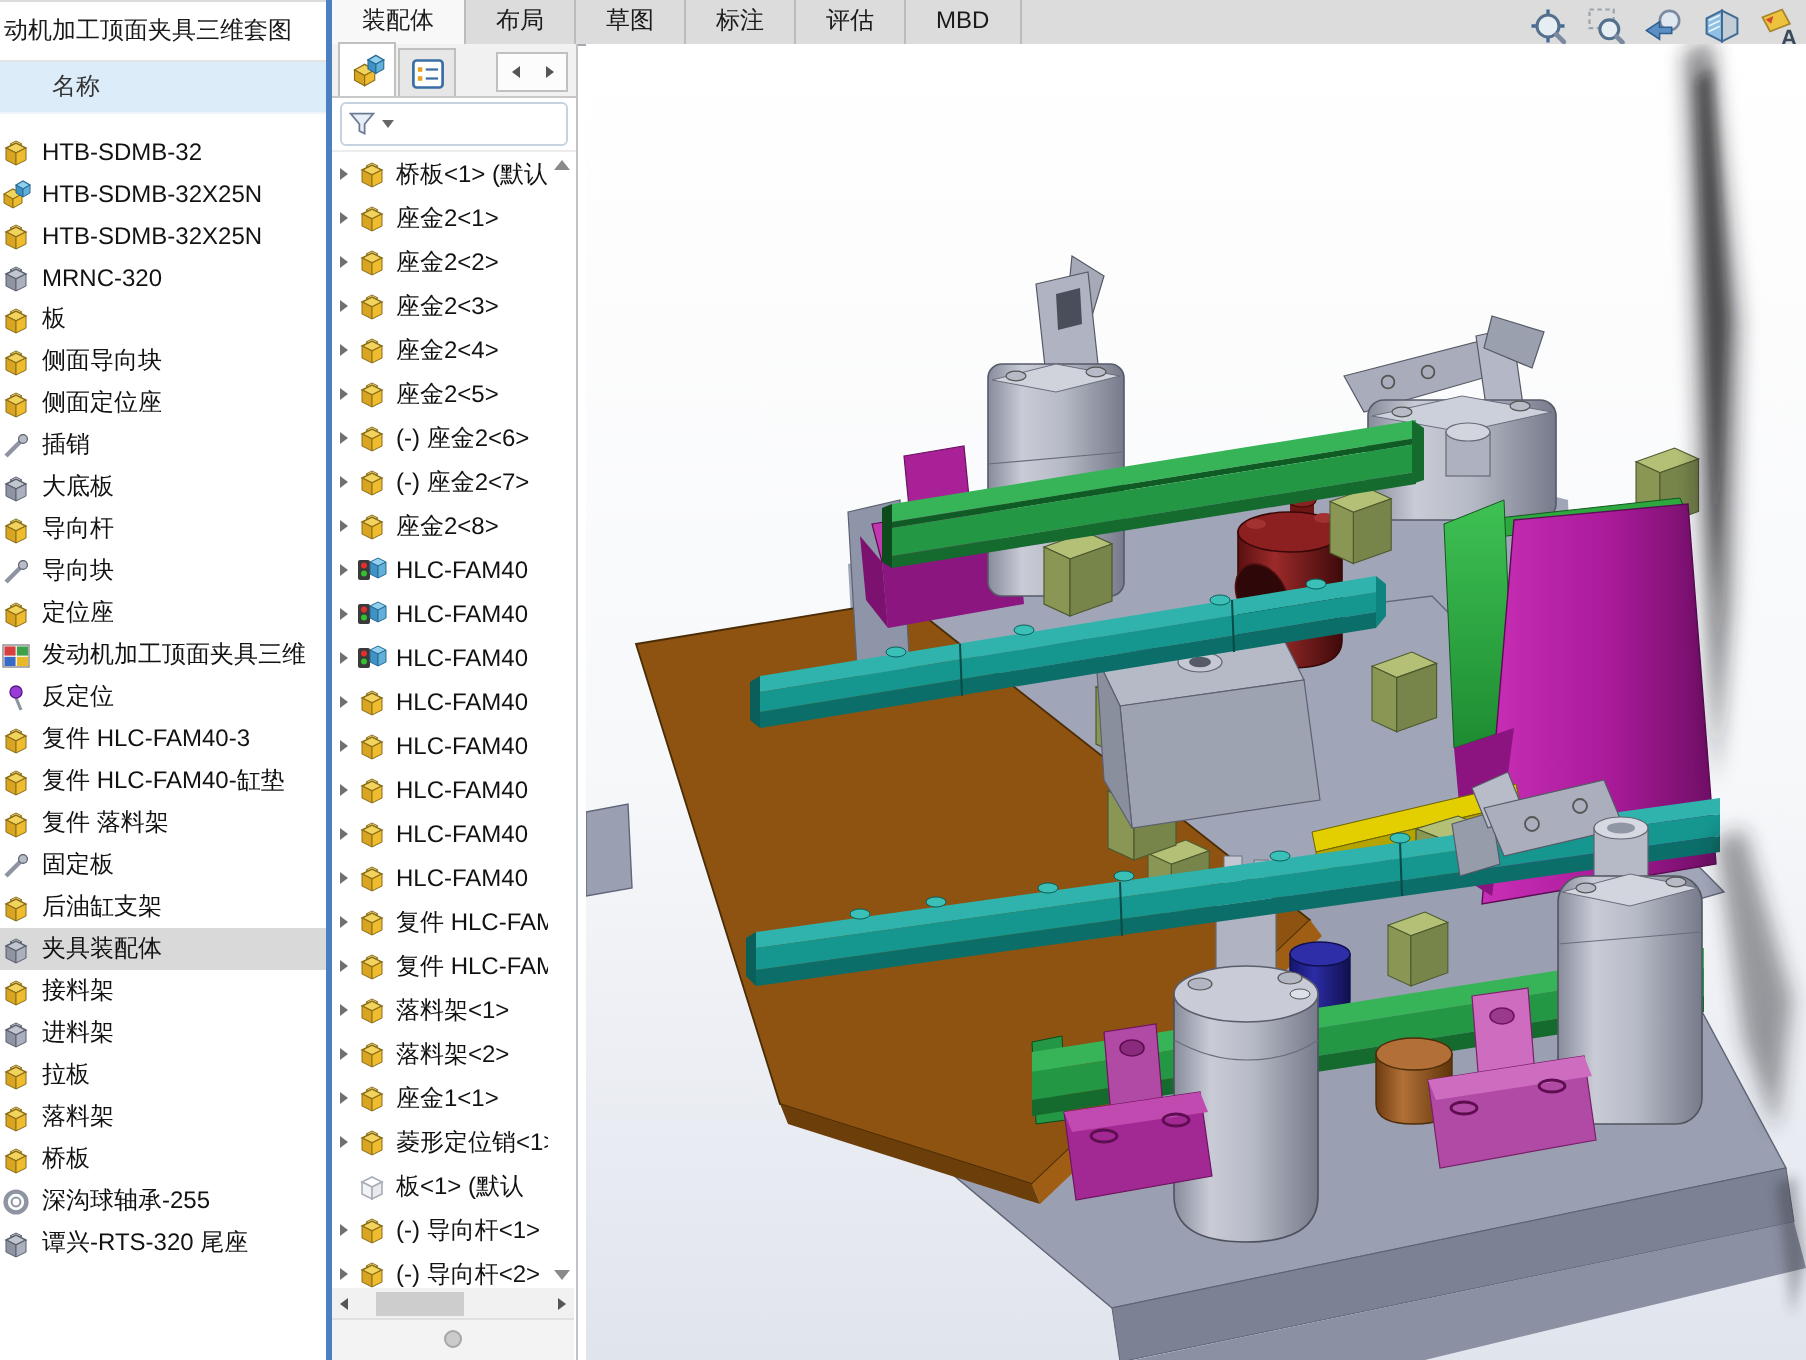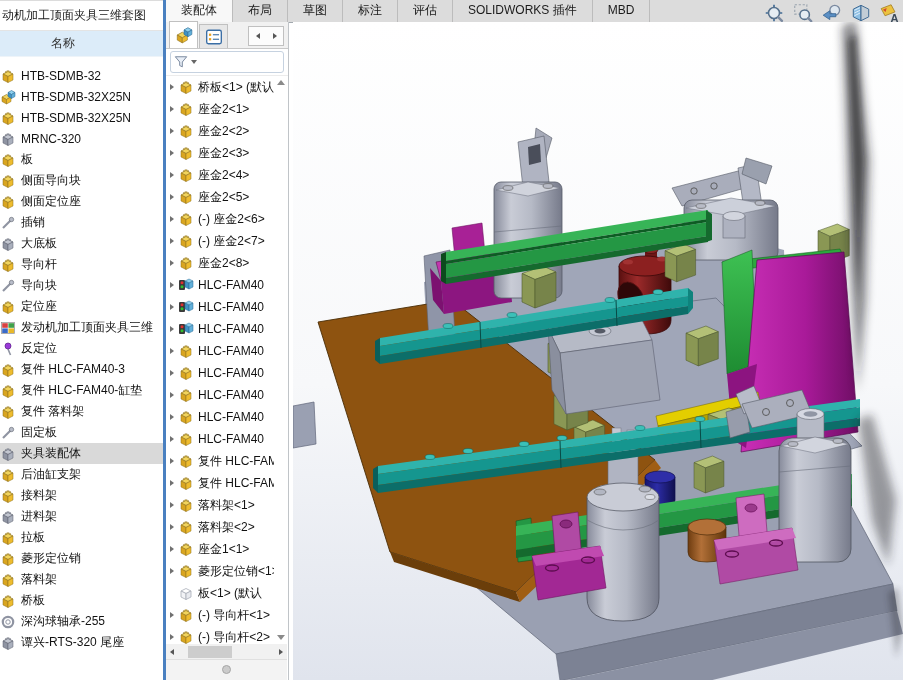--- a/index.html
+++ b/index.html
@@ -3,21 +3,21 @@
 <meta charset="utf-8">
 <style>
   html,body{margin:0;padding:0}
   body{width:903px;height:680px;position:relative;overflow:hidden;background:#fff;
        font-family:"Liberation Sans","DejaVu Sans",sans-serif;-webkit-font-smoothing:antialiased}
   
   .panel-left{position:absolute;left:0;top:0;width:189px;height:680px;background:#fff;border-top:1px solid #dcdcdc}
   .pl-title{height:29px;line-height:29px;font-size:12px;color:#1a1a1a;padding-left:2px;
             border-bottom:1px solid #e4e4e4;white-space:nowrap;overflow:hidden}
   .pl-header{height:25px;background:#dcecf9;position:relative;display:flex;align-items:center;border-bottom:1px solid #eef4f9}
-  .pl-header .txt{margin-left:51px;font-size:12px;color:#333}
+  .pl-header .txt{margin-left:26px;font-size:12px;color:#333}
   .sort-caret{position:absolute;right:12px;top:12px;width:6px;height:6px;border-left:1.5px solid #8a8a8a;border-top:1.5px solid #8a8a8a;transform:rotate(45deg)}
   .file-list{position:absolute;top:64px;left:0;right:0;bottom:0;overflow:hidden}
   .file-row{height:21px;display:flex;align-items:center;white-space:nowrap}
   .file-row.selected{background:#d9d9d9}
   .file-row .icon{width:16px;height:16px;flex:0 0 16px;margin-right:5px}
   .file-row .label{font-size:12px;color:#121212}
   .frame-line{position:absolute;left:163px;top:0;width:3px;height:680px;background:#4a80c0}
   
   .ribbon{position:absolute;left:166px;top:0;width:868px;height:22px;background:#dcdcdc;border-bottom:1px solid #a2a8ae;display:flex}
   .rtab{padding:0 15px;line-height:21px;font-size:12px;color:#1b1b1b;border-right:1px solid #bcbcbc;white-space:nowrap}
@@ -260,55 +260,49 @@
           <use href="#i-part-yellow"></use>
         </svg>
     <span class="label">复件 落料架</span>
   </div>
       <div class="file-row">
     <svg class="icon" viewBox="0 0 16 16">
           <use href="#i-pin-gray"></use>
         </svg>
     <span class="label">固定板</span>
   </div>
+      <div class="file-row">
+    <svg class="icon" viewBox="0 0 16 16">
+          <use href="#i-part-yellow"></use>
+        </svg>
+    <span class="label">后油缸支架</span>
+  </div>
       <div class="file-row selected">
     <svg class="icon" viewBox="0 0 16 16">
           <use href="#i-part-gray"></use>
         </svg>
     <span class="label">夹具装配体</span>
   </div>
       <div class="file-row">
     <svg class="icon" viewBox="0 0 16 16">
           <use href="#i-part-yellow"></use>
         </svg>
-    <span class="label">后油缸支架</span>
-  </div>
-      <div class="file-row">
-    <svg class="icon" viewBox="0 0 16 16">
-          <use href="#i-part-yellow"></use>
-        </svg>
     <span class="label">接料架</span>
   </div>
       <div class="file-row">
     <svg class="icon" viewBox="0 0 16 16">
           <use href="#i-part-gray"></use>
         </svg>
     <span class="label">进料架</span>
   </div>
       <div class="file-row">
     <svg class="icon" viewBox="0 0 16 16">
           <use href="#i-part-yellow"></use>
         </svg>
     <span class="label">拉板</span>
-  </div>
-      <div class="file-row">
-    <svg class="icon" viewBox="0 0 16 16">
-          <use href="#i-part-yellow"></use>
-        </svg>
-    <span class="label">菱形定位销</span>
   </div>
       <div class="file-row">
     <svg class="icon" viewBox="0 0 16 16">
           <use href="#i-part-yellow"></use>
         </svg>
     <span class="label">落料架</span>
   </div>
       <div class="file-row">
     <svg class="icon" viewBox="0 0 16 16">
           <use href="#i-part-yellow"></use>
@@ -330,21 +324,20 @@
     </div>
 </div>
 <div class="frame-line"></div>
 
 <div class="ribbon" id="tab-bar">
     <div class="rtab active">装配体</div>
     <div class="rtab">布局</div>
     <div class="rtab">草图</div>
     <div class="rtab">标注</div>
     <div class="rtab">评估</div>
-    <div class="rtab">SOLIDWORKS 插件</div>
     <div class="rtab">MBD</div>
   </div>
 <div class="view-toolbar" id="view-toolbar">
     <svg viewBox="0 0 20 20" class="vt-icon">
       <use href="#vt-zoom-fit"></use>
     </svg>
     <svg viewBox="0 0 20 20" class="vt-icon">
       <use href="#vt-zoom-area"></use>
     </svg>
     <svg viewBox="0 0 20 20" class="vt-icon">

